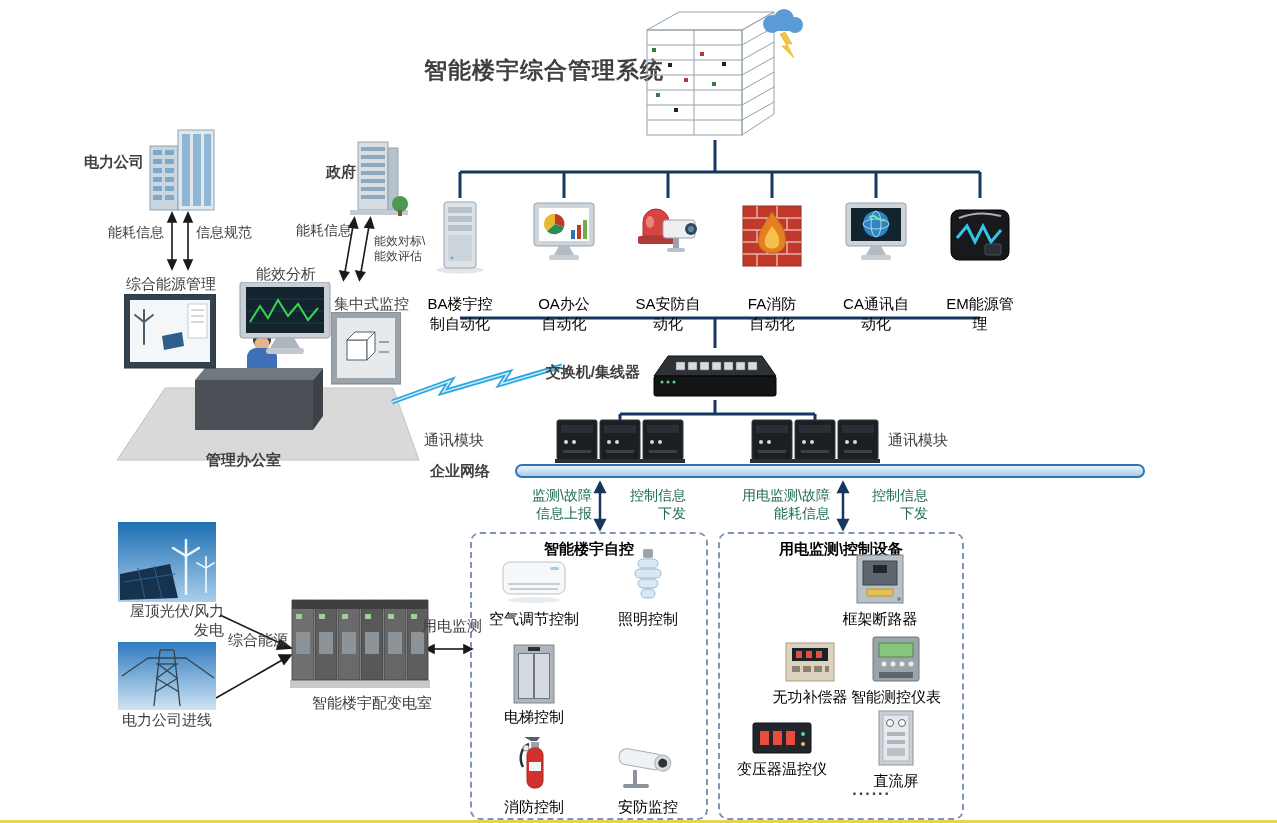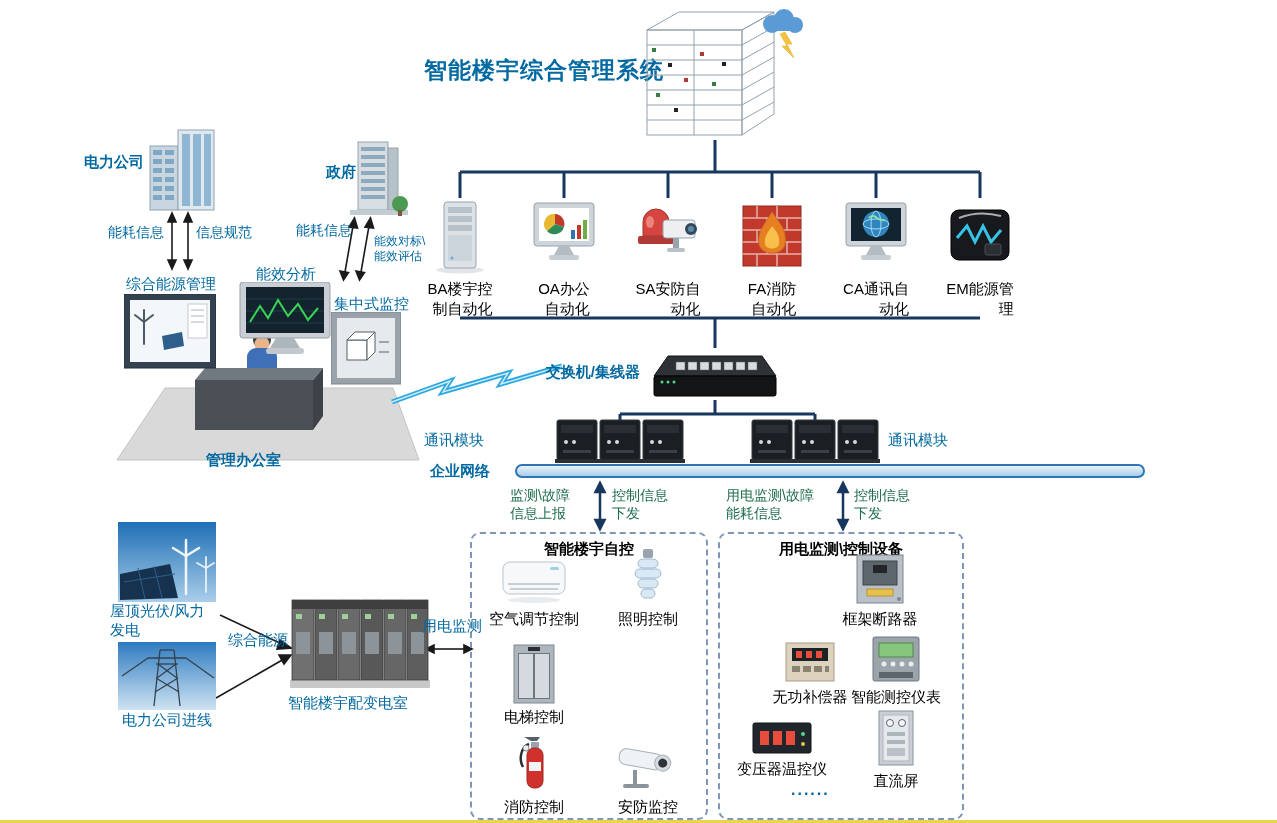--- a/index.html
+++ b/index.html
@@ -1,28 +1,28 @@
 <!DOCTYPE html>
 <html><head>
 <meta charset="utf-8">
 <style>
   *{margin:0;padding:0;box-sizing:border-box}
   html,body{background:#fff}
   body{font-family:"Liberation Sans","DejaVu Sans",sans-serif;color:#000}
   .canvas{position:relative;width:1277px;height:823px;background:#fff;overflow:hidden}
   .overlay{position:absolute;left:0;top:0;z-index:1}
-  .lbl{position:absolute;z-index:2;font-size:15px;line-height:1.28;color:#0369a1}
+  .lbl{position:absolute;z-index:2;font-size:15px;line-height:1.28;color:#404040}
   .b{font-weight:bold}
   .pre{white-space:pre-line}
-  .ctr{text-align:left}
+  .ctr{text-align:right}
   .green{color:#1C6B4A;font-size:14px;line-height:1.3}
   .icon-abs{position:absolute;z-index:2;line-height:0}
   .subsys{position:absolute;top:196px;width:104px;z-index:2;display:flex;flex-direction:column;align-items:center}
   .subsys .ic{height:78px;display:flex;align-items:flex-end;justify-content:center;line-height:0}
-  .subsys .tx{margin-top:5px;font-size:15px;text-align:right;white-space:pre-line;line-height:1.3}
+  .subsys .tx{margin-top:20px;font-size:15px;text-align:center;white-space:pre-line;line-height:1.3}
   .cell{position:absolute;z-index:2;width:112px;display:flex;flex-direction:column;align-items:center}
   .cell .ic{display:flex;align-items:flex-end;justify-content:center;line-height:0}
   .cell .tx{margin-top:4px;font-size:15px;text-align:center;white-space:nowrap}
   .dash{position:absolute;border:2px dashed #8096B8;border-radius:10px;z-index:1}
   .dash .ttl{position:absolute;top:6px;left:0;right:0;text-align:center;font-weight:bold;font-size:15px}
   .bus{position:absolute;left:515px;top:464px;width:630px;height:14px;border:2px solid #2E75B6;
        border-radius:9px;background:linear-gradient(#EAF4FC,#A9CDEA);z-index:2}
   .bottom-line{position:absolute;left:0;top:820px;width:1277px;height:3px;background:#E9D44C;z-index:3}
 </style>
 </head>

